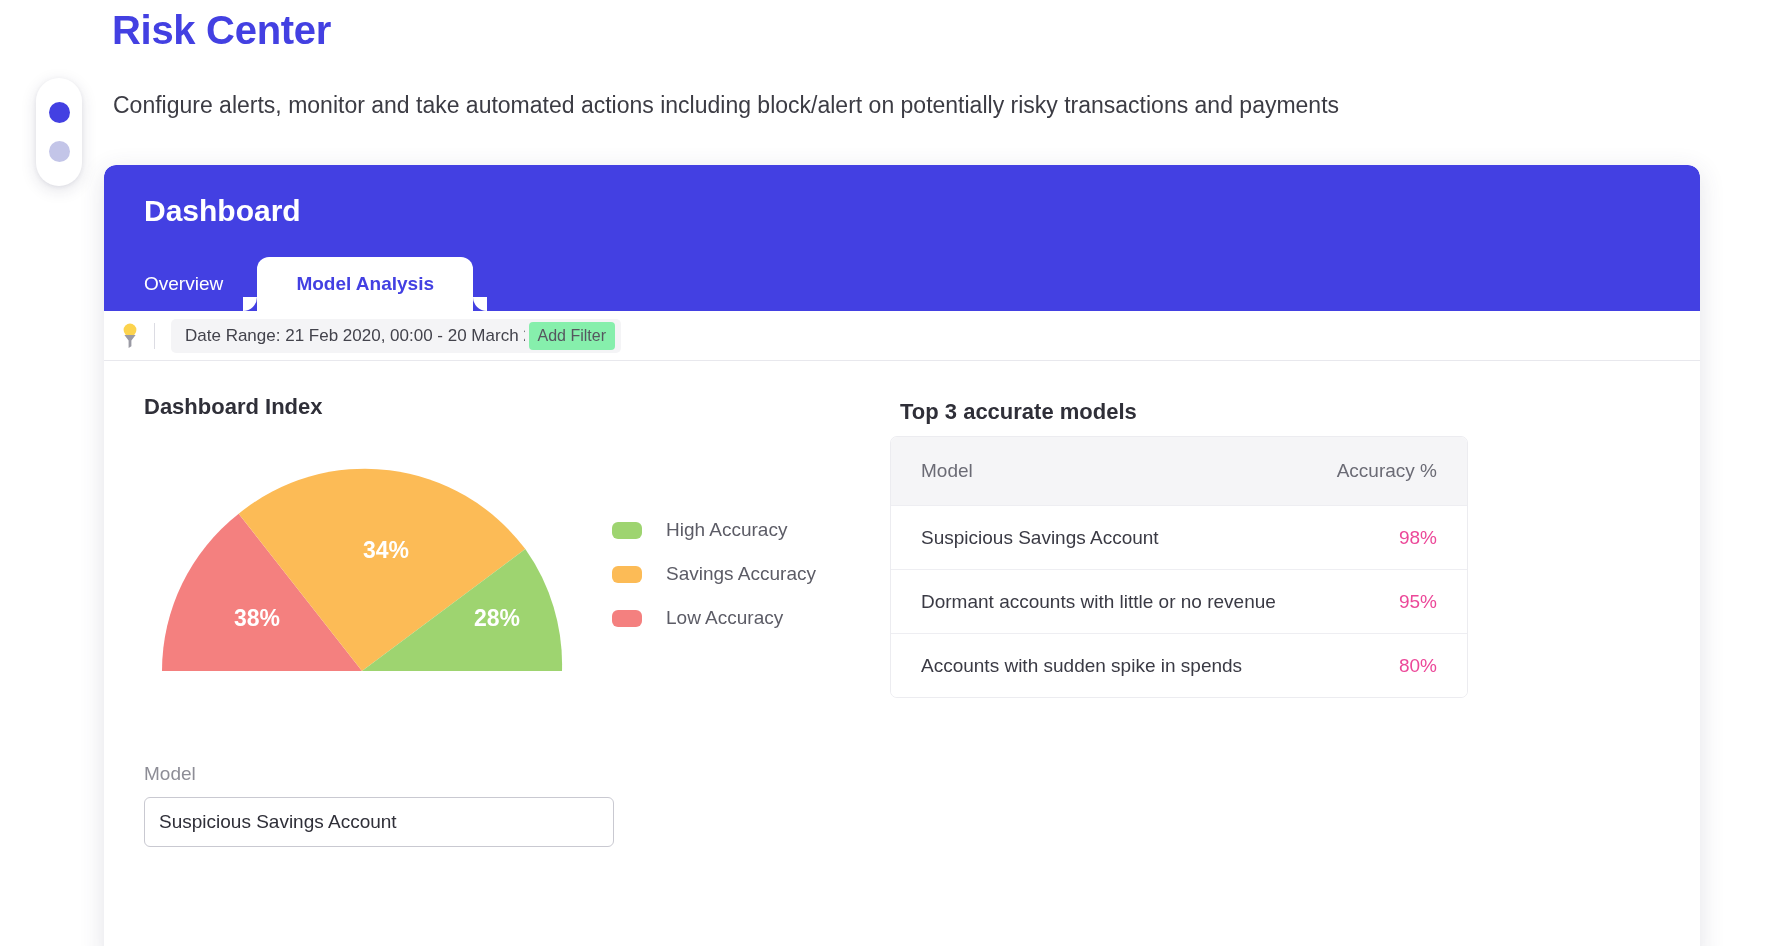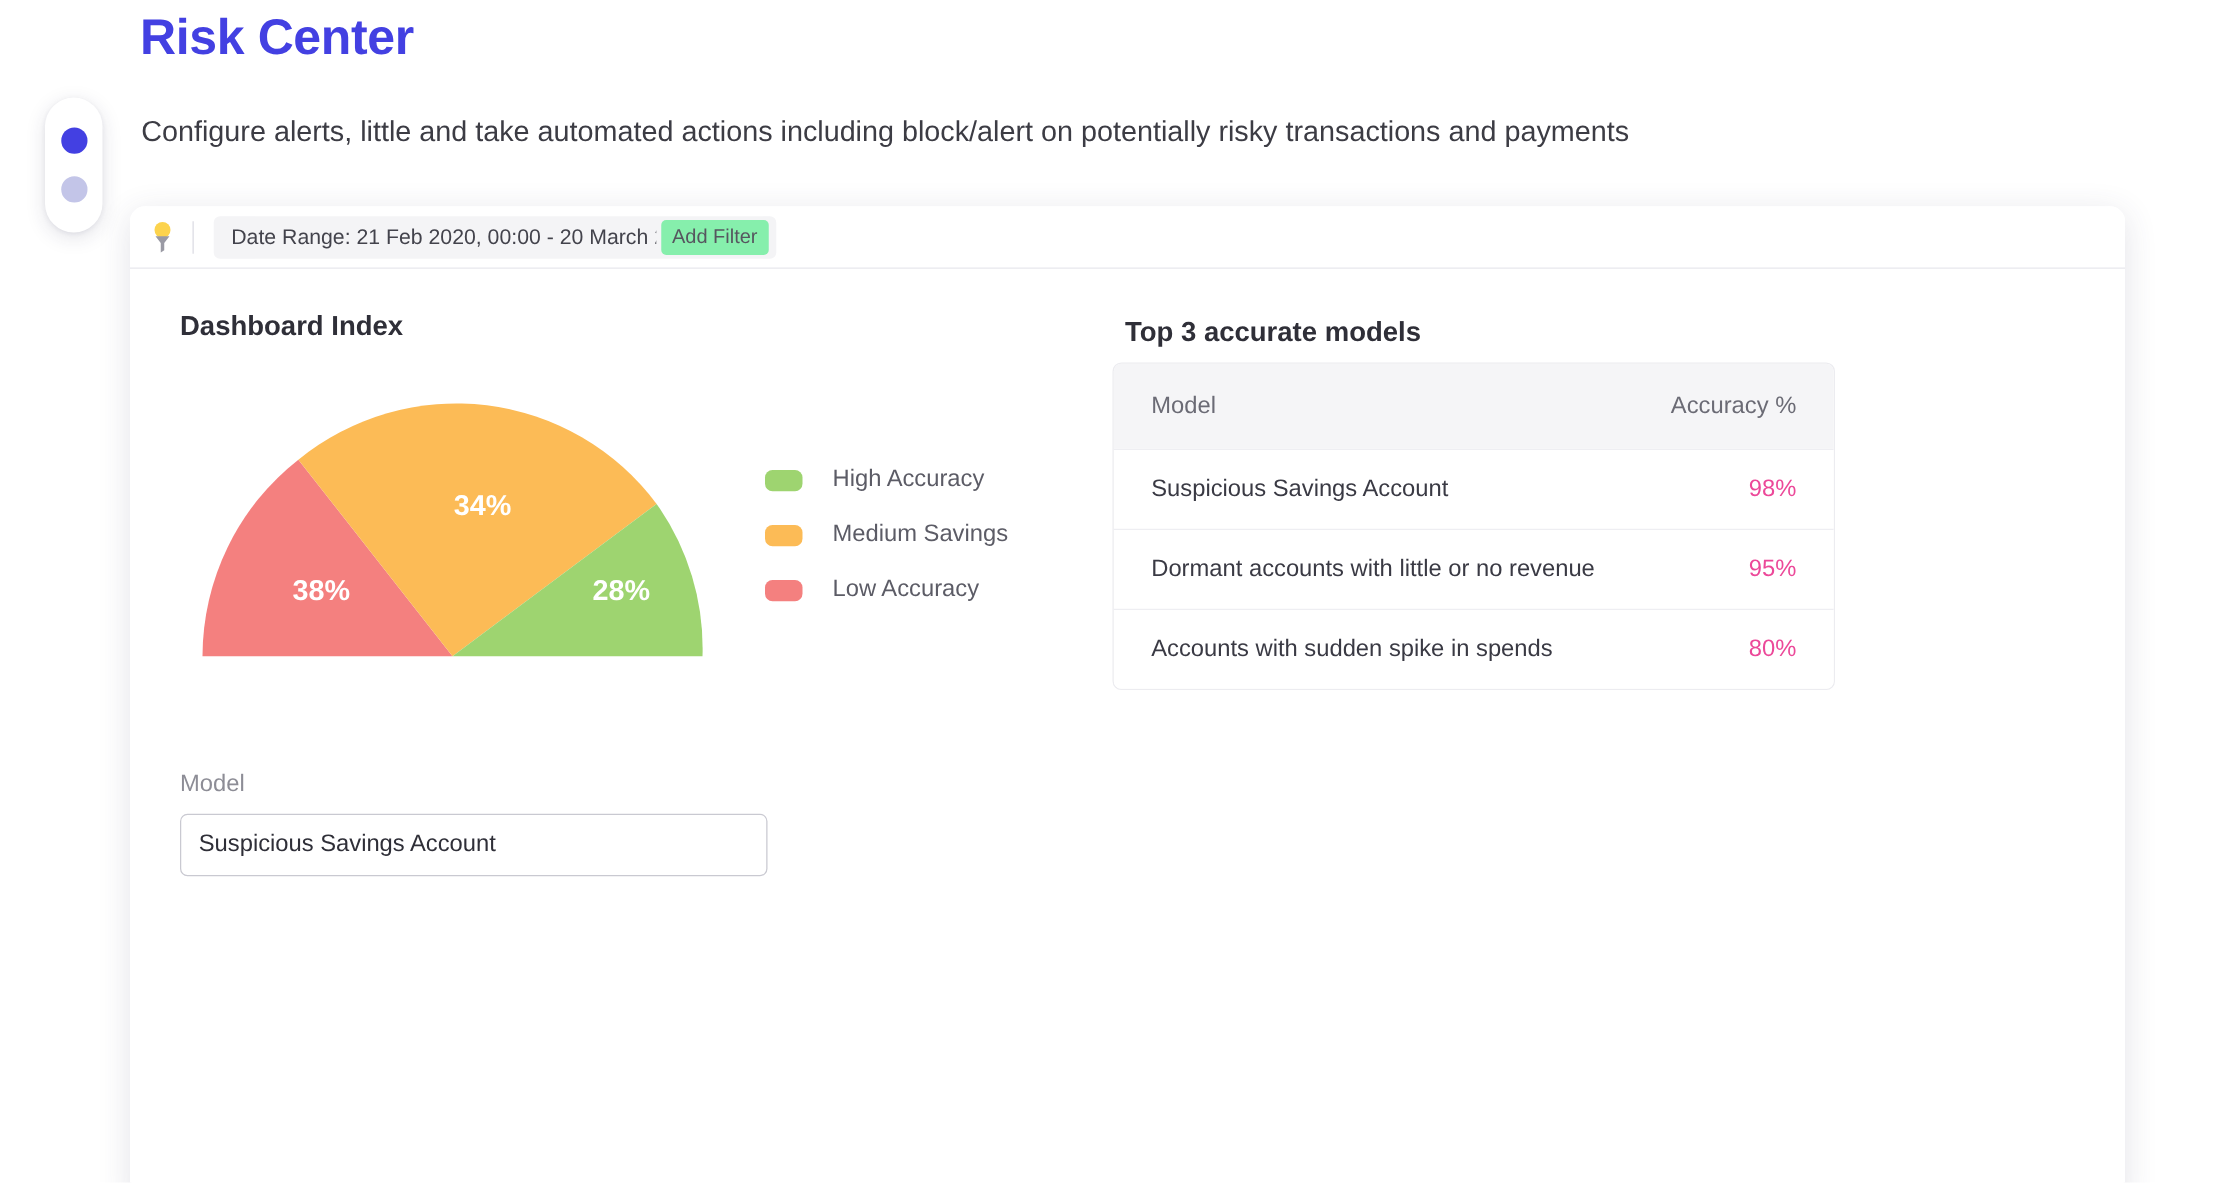--- a/index.html
+++ b/index.html
@@ -292,24 +292,38 @@
 <body>
 
 <div id="root">
 
   <div class="side-pill">
     <div class="dot active"></div>
     <div class="dot inactive"></div>
   </div>
 
   <div class="page-title">Risk Center</div>
-  <div class="page-subtitle">Configure alerts, little and take automated actions including block/alert on potentially risky transactions and payments</div>
+  <div class="page-subtitle">Configure alerts, monitor and take automated actions including block/alert on potentially risky transactions and payments</div>
 
   <div class="card">
 
+    <div class="card-header">
+      <div class="card-header-title">Dashboard</div>
+
+      <div class="tabs">
+        <div class="tab tab-inactive">
+          <span>Overview</span>
+        </div>
+        <div class="tab tab-active">
+          <span class="notch notch-left"></span>
+          <span>Model Analysis</span>
+          <span class="notch notch-right"></span>
+        </div>
+      </div>
+    </div>
 
     <div class="filter-bar">
       <svg class="funnel-icon" viewBox="0 0 24 26">
         <circle cx="12" cy="7" r="6.4" fill="#fcd34d"></circle>
         <path d="M6.4 12 L17.6 12 L13.4 17.4 L13.4 23.2 L10.6 25 L10.6 17.4 Z" fill="#9a9aa4"></path>
       </svg>
       <div class="filter-divider"></div>
       <div class="filter-chip">
         <span class="chip-text">Date Range: 21 Feb 2020, 00:00 - 20 March 202</span>
         <span class="add-filter">Add Filter</span>
@@ -334,21 +348,21 @@
         </svg>
       </div>
 
       <div class="legend">
         <div class="legend-row">
           <span class="swatch" style="background:#9ed470"></span>
           <span class="legend-label">High Accuracy</span>
         </div>
         <div class="legend-row">
           <span class="swatch" style="background:#fcbb56"></span>
-          <span class="legend-label">Medium Savings</span>
+          <span class="legend-label">Savings Accuracy</span>
         </div>
         <div class="legend-row">
           <span class="swatch" style="background:#f4807f"></span>
           <span class="legend-label">Low Accuracy</span>
         </div>
       </div>
 
       <div class="models-table">
         <div class="table-head">
           <div class="th-model">Model</div>

